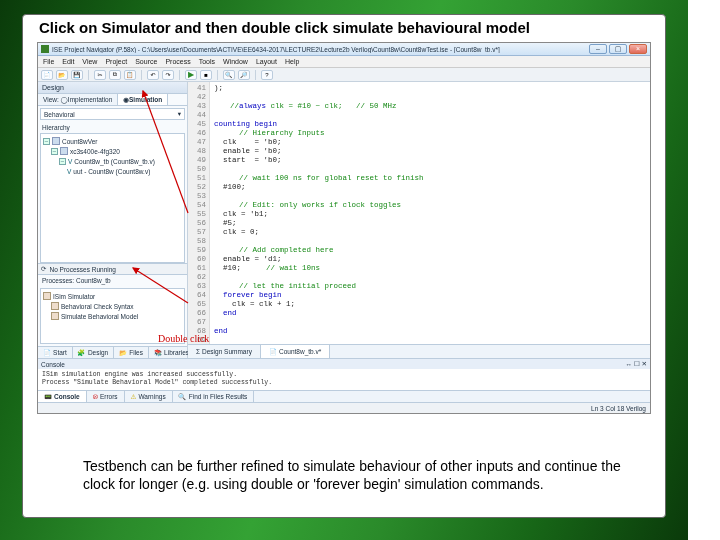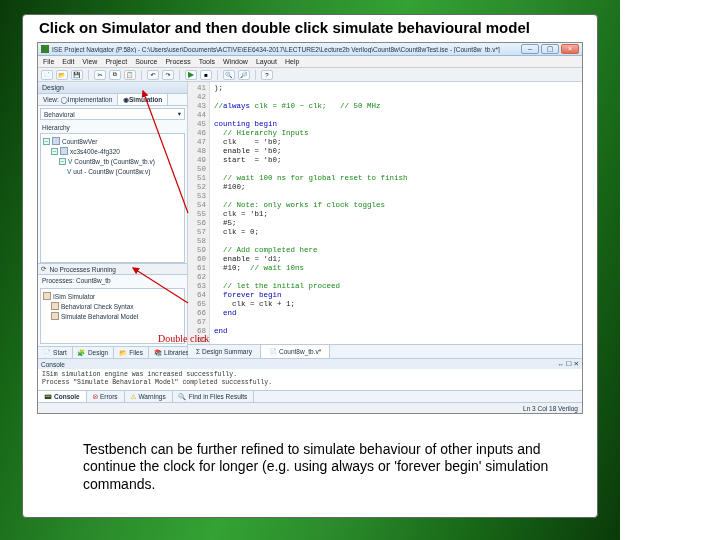--- a/index.html
+++ b/index.html
@@ -1,18 +1,18 @@
 <!DOCTYPE html>
 <html><head>
 <meta charset="utf-8">
 <style>
   * { box-sizing: border-box; margin: 0; padding: 0; }
   html, body { width: 720px; height: 540px; overflow: hidden; font-family: Arial, sans-serif; }
   .slide {
-    width: 620px; height: 540px;
+    width: 688px; height: 540px;
     background: linear-gradient(110deg, #0a3a0a 0%, #176617 18%, #2a8a2a 35%, #34a234 50%, #2a8a2a 65%, #176617 82%, #0a3a0a 100%);
     position: relative;
   }
   .panel {
     position: absolute; left: 22px; top: 14px; right: 22px; bottom: 22px;
     background: #fff; border: 1px solid #666; border-radius: 4px;
     box-shadow: inset 0 0 0 2px #fff;
   }
   .instr {
     font-size: 15px; font-weight: bold; color: #000; padding: 4px 12px 6px 16px;
@@ -53,21 +53,21 @@
   .proc .row { display:flex; align-items:center; gap:2px; height:10px; }
   .proc .pind1 { padding-left:8px; }
   .gear { width:8px;height:8px;border:1px solid #a97;background:#edc;display:inline-block; }
   .bottom-tabs { height:12px; border-top:1px solid #bcd; display:flex; font-size:6.5px; background:#eef4fa; }
   .bottom-tabs .bt { padding:0 5px; display:flex; align-items:center; border-right:1px solid #bcd; color:#234; gap:2px; }
   .right { flex:1; display:flex; flex-direction:column; background:#fff; }
   .code { flex:1; display:flex; font-family: "Courier New", monospace; font-size:7.5px; overflow:hidden; }
   .gutter { width:22px; background:#f0f0f0; border-right:1px solid #ddd; color:#888; text-align:right; padding:2px 3px 2px 0; line-height:9px; }
   .lines { flex:1; padding:2px 4px; line-height:9px; color:#222; white-space:pre; overflow:hidden; }
   .kw { color:#0000c0; }
-  .cm { color:#188a18; }
+  .cm { color:#188a18;margin-left:16px; }
   .edtabs { height:14px; border-top:1px solid #bcd; background:#eef4fa; display:flex; font-size:6.5px; align-items:stretch; }
   .edtabs .et { padding:0 8px; display:flex; align-items:center; border-right:1px solid #bcd; color:#234; gap:2px; }
   .edtabs .et.active { background:#fff; }
   .console { height:44px; border-top:1px solid #bcd; background:#fff; display:flex; flex-direction:column; }
   .console .chead { height:10px; background:#e6eef8; padding:0 3px; font-size:6.5px; display:flex; align-items:center; justify-content:space-between; color:#234; }
   .console .cbody { flex:1; padding:2px 4px; font-size:6.5px; font-family:"Courier New",monospace; color:#333; line-height:8px; }
   .console .ctabs { height:12px; background:#eef4fa; border-top:1px solid #bcd; display:flex; font-size:6.5px; }
   .console .ct { padding:0 6px; display:flex; align-items:center; gap:2px; border-right:1px solid #bcd; color:#234; }
   .console .ct.active { background:#fff; font-weight:bold; }
   .statusbar { height:11px; background:#eef2f6; border-top:1px solid #bcd; font-size:6.5px; color:#234; display:flex; justify-content:flex-end; align-items:center; padding:0 4px; }
@@ -231,21 +231,21 @@
 
 <span class="kw">counting</span> <span class="kw">begin</span>
   <span class="cm">// Hierarchy Inputs</span>
   clk    = 'b0;
   enable = 'b0;
   start  = 'b0;
 
   <span class="cm">// wait 100 ns for global reset to finish</span>
   #100;
 
-  <span class="cm">// Note: only works if clock toggles</span>
+  <span class="cm">// Edit: only works if clock toggles</span>
   clk = 'b1;
   #5;
   clk = 0;
 
   <span class="cm">// Add completed here</span>
   enable = 'd1;
   #10;  <span class="cm">// wait 10ns</span>
 
   <span class="cm">// let the initial proceed</span>
   <span class="kw">forever</span> <span class="kw">begin</span>
@@ -297,15 +297,15 @@
             <path d="M0,0 L6,3 L0,6 Z" fill="#c00"></path>
           </marker>
         </defs>
         <line x1="150" y1="170" x2="105" y2="48" stroke="#c00" stroke-width="1.2" marker-end="url(#ah)"></line>
         <line x1="150" y1="260" x2="95" y2="225" stroke="#c00" stroke-width="1.2" marker-end="url(#ah)"></line>
       </svg>
     </div>
 
     <div class="dbl">Double click</div>
 
-    <div class="bottom-text">Testbench can be further refined to simulate behaviour of other inputs and continue the clock for longer (e.g. using always or 'forever begin' simulation commands.</div>
+    <div class="bottom-text">Testbench can be further refined to simulate behaviour of other inputs and continue the clock for longer (e.g. using double or 'forever begin' simulation commands.</div>
   </div>
 </div>
 
 </body></html>

